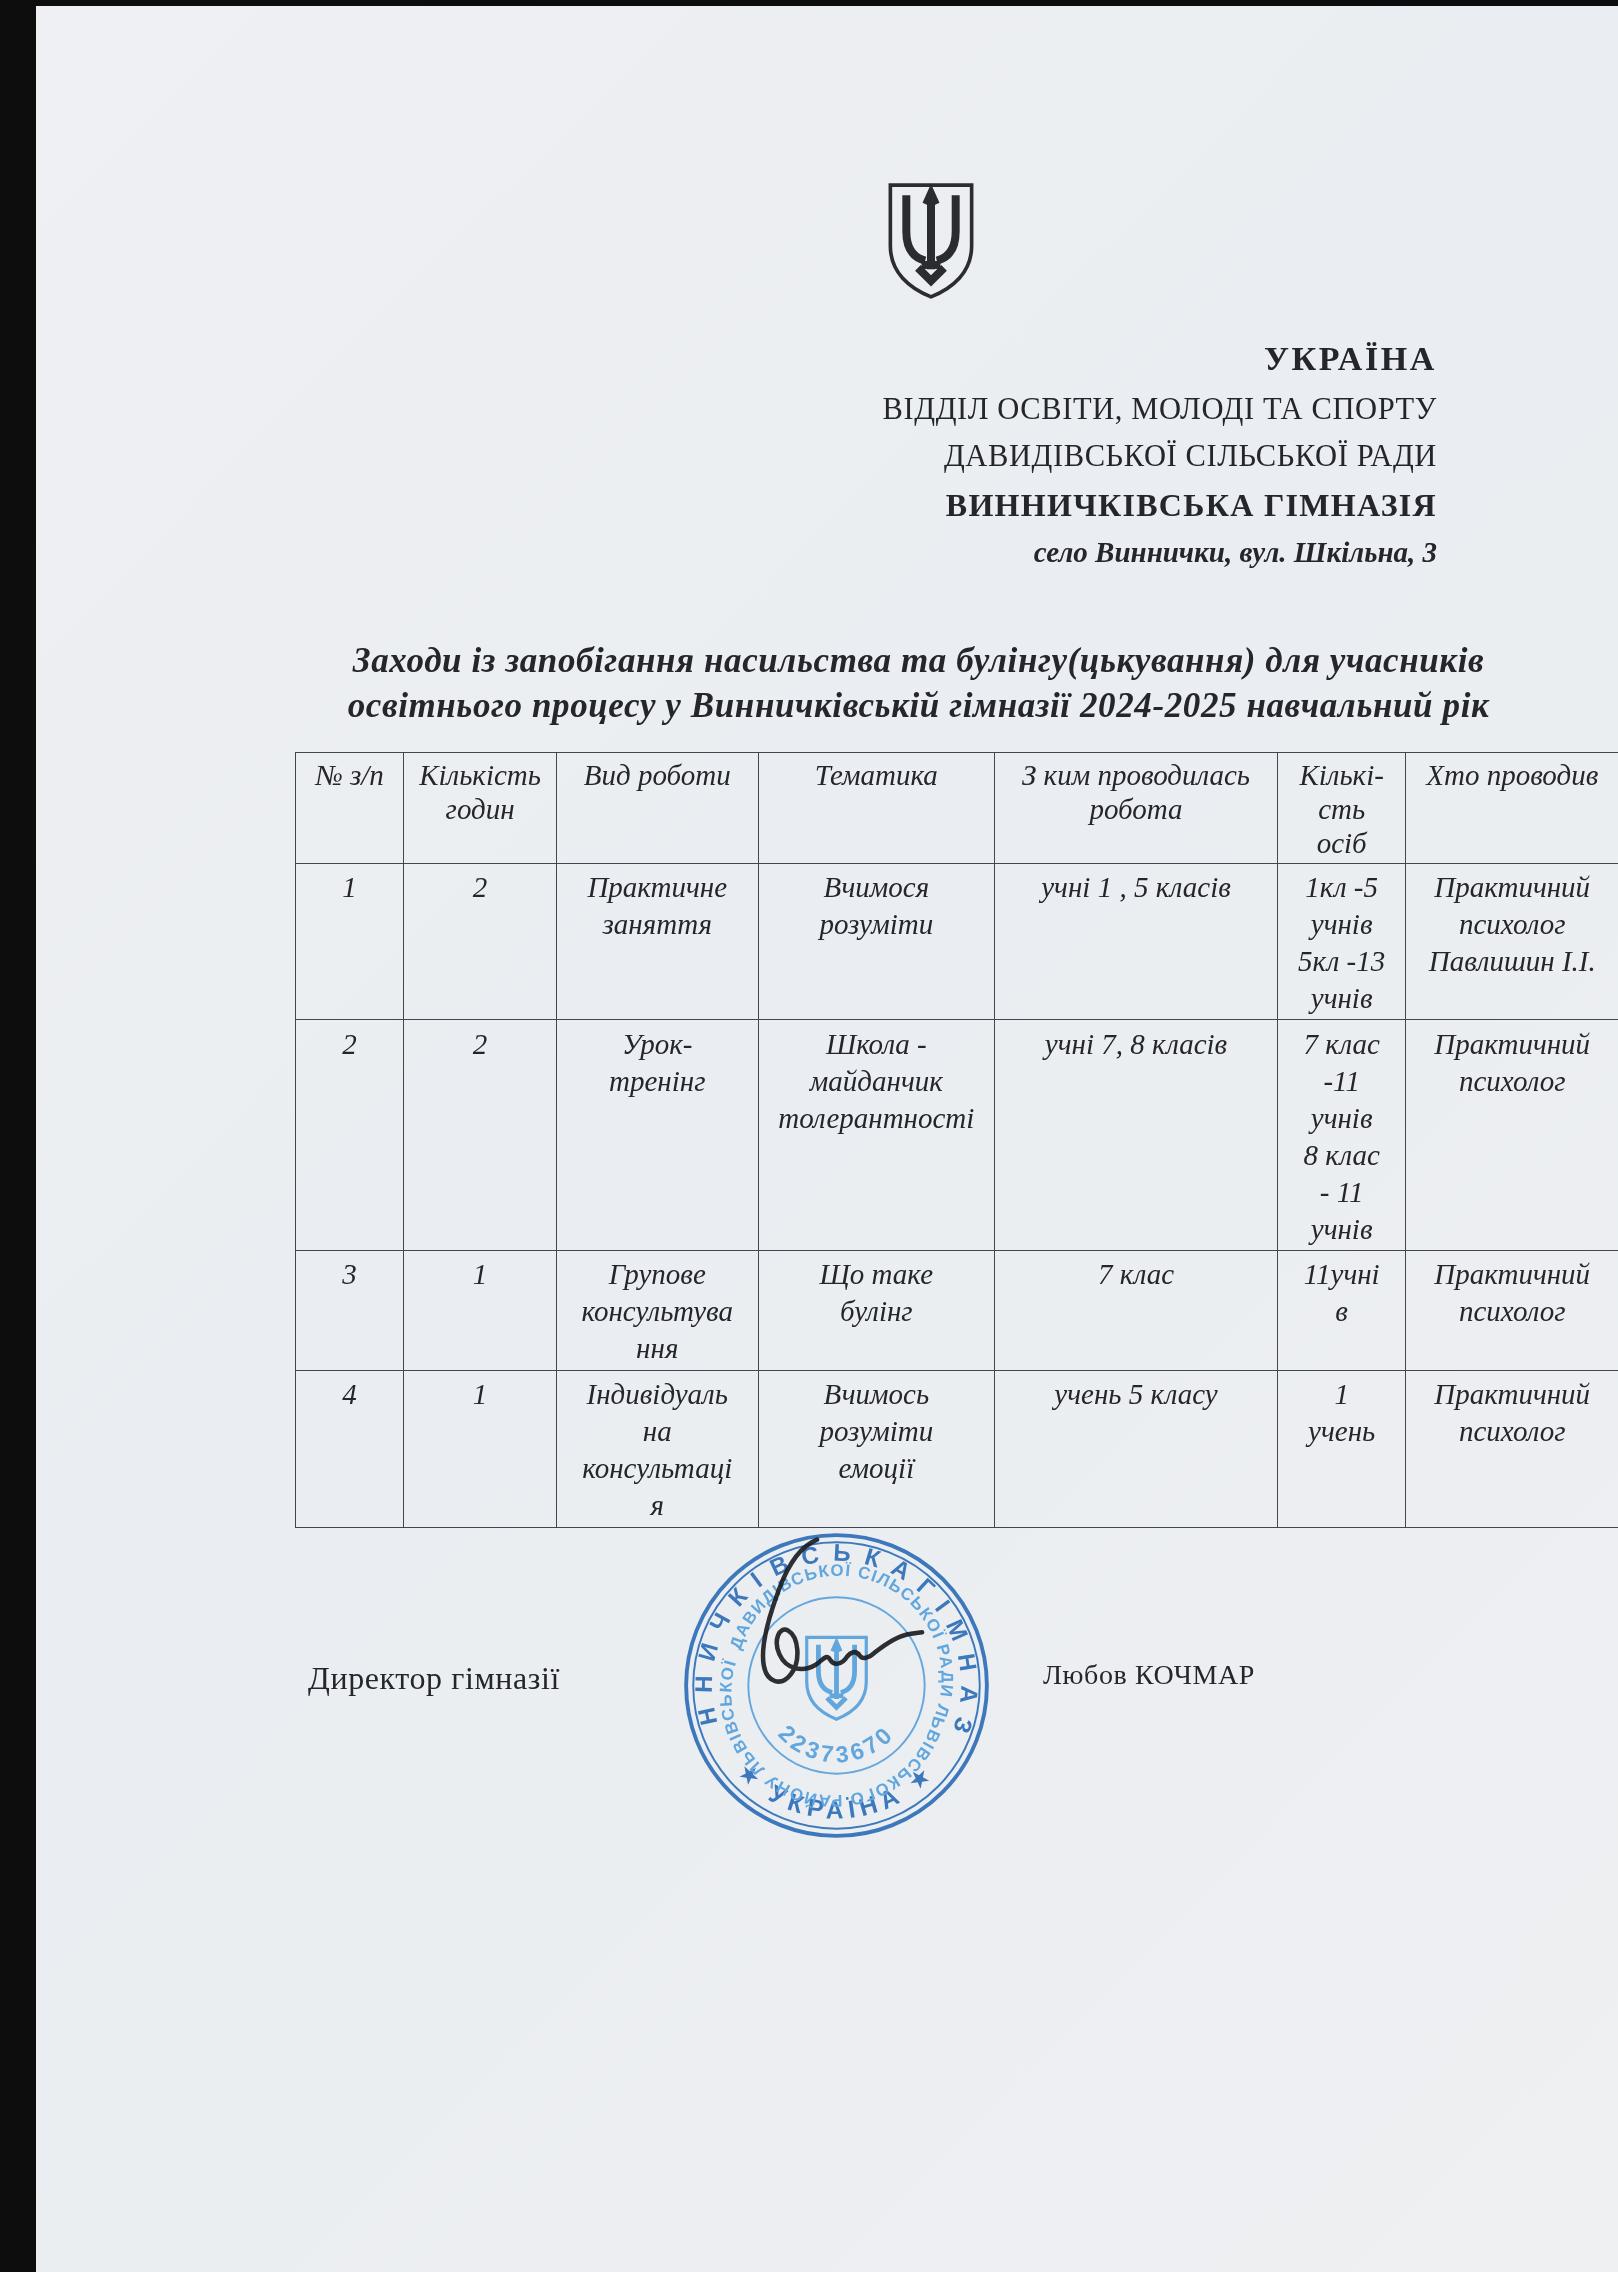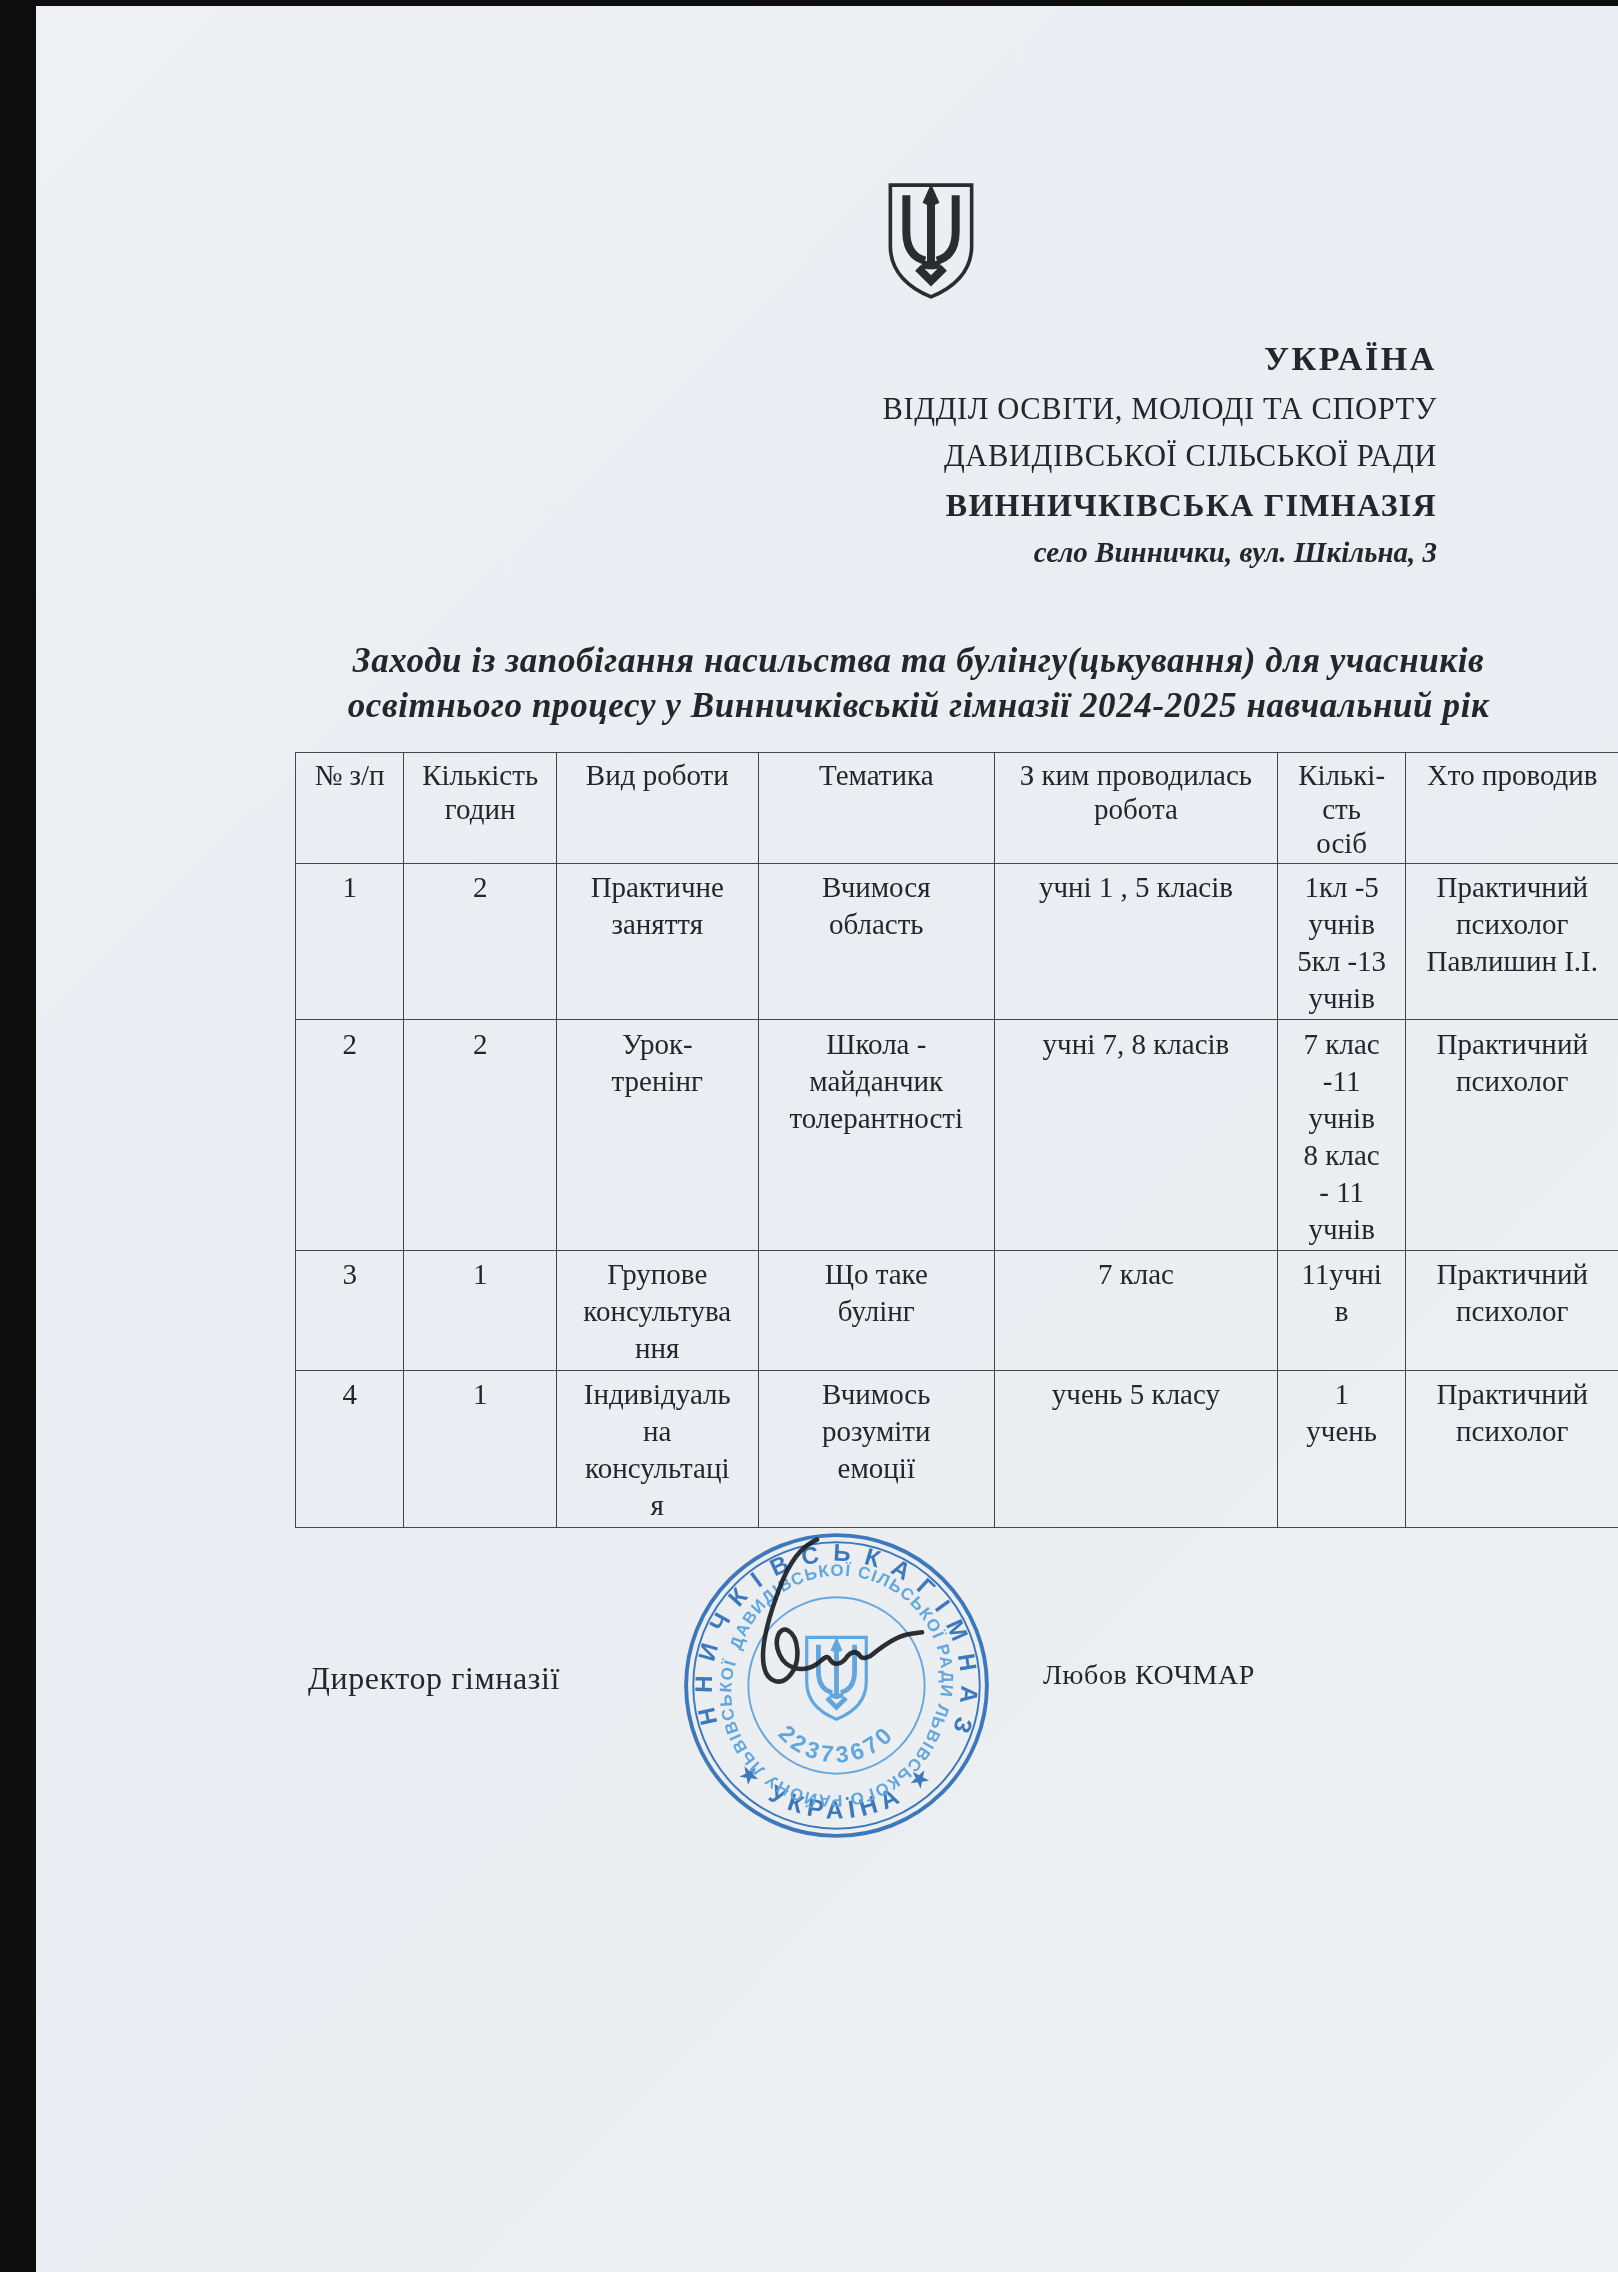--- a/index.html
+++ b/index.html
@@ -31,21 +31,21 @@
   
   .doc-title{
     position:absolute;left:182px;top:632px;width:1401px;
     font-size:35px;font-weight:bold;text-align:center;
     line-height:45px;white-space:pre-line;letter-spacing:0.6px;font-style:italic;
   }
   
   .sched{
     position:absolute;left:259px;top:746px;
     border-collapse:collapse;table-layout:fixed;
-    font-size:29px;line-height:37px;
+    font-size:29px;line-height:37px;font-style:italic;
   }
   .sched th,.sched td{
     border:1.3px solid #43464c;
     text-align:center;vertical-align:top;
     padding:5.2px 3.9px 2.6px 3.9px;
     white-space:pre-line;
     font-weight:normal;
     overflow:hidden;
   }
   .sched thead th{line-height:34px;}
@@ -111,21 +111,21 @@
         <th>Хто проводив</th>
       </tr>
     </thead>
     <tbody>
       <tr style="height:150px">
         <td>1</td>
         <td>2</td>
         <td>Практичне
 заняття</td>
         <td>Вчимося
-область</td>
+розуміти</td>
         <td>учні 1 , 5 класів</td>
         <td>1кл -5
 учнів
 5кл -13
 учнів</td>
         <td>Практичний
 психолог
 Павлишин І.І.</td>
       </tr>
       <tr style="height:224px">

